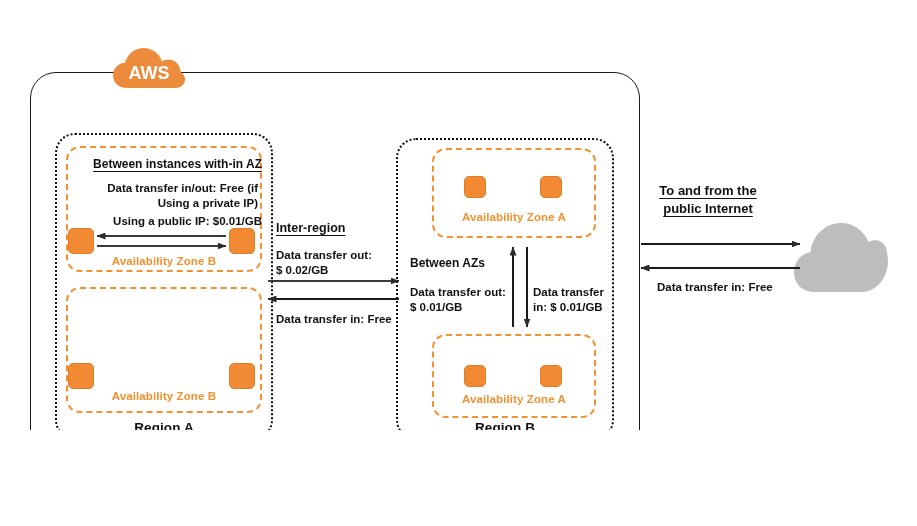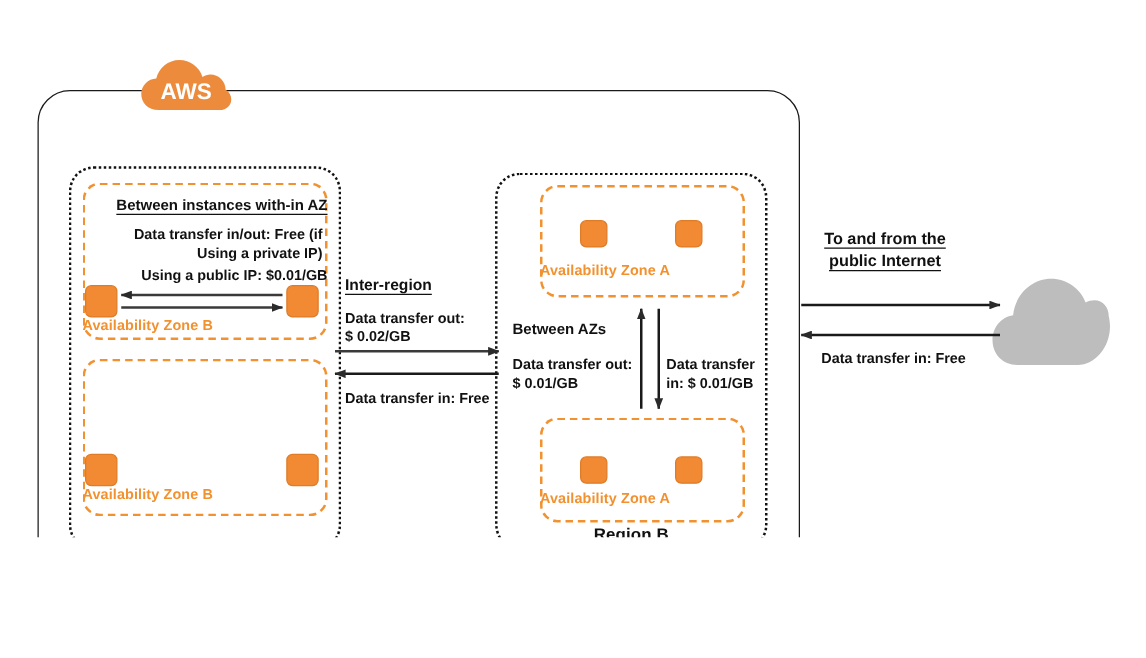--- a/index.html
+++ b/index.html
@@ -60,20 +60,21 @@
   .az {
     position: absolute;
     border: 2.6px dashed #F2912F;
     border-radius: 14px;
     box-sizing: border-box;
   }
   .az-label {
     position: absolute;
     left: 0;
     right: 0;
+    text-align: center;
     font-size: 11.5px;
     font-weight: bold;
     color: #F2912F;
     letter-spacing: 0.1px;
   }
 
   
   .instance {
     position: absolute;
     background: #F28A33;
@@ -136,20 +137,21 @@
   <div class="aws-logo">
     <svg width="74" height="48" viewBox="0 0 74 48">
       <path d="M15,44 C6,44 1,38 1,31 C1,24.5 6.5,19 13,18.8 C15,10.5 22.5,4 31.5,4
                C40,4 47.5,9.5 50,17.5 C51.8,16.2 54,15.5 56.3,15.5 C63,15.5 68.5,21 68.5,27.7
                C71.5,29.4 73,32.3 73,35.5 C73,40.2 69,44 64,44 Z" fill="#ED8B3C"></path>
       <text x="37" y="35" font-family="Liberation Sans, sans-serif" font-size="18" font-weight="bold" fill="#ffffff" text-anchor="middle">AWS</text>
     </svg>
   </div>
 
   <div class="region" style="left:55px; top:133px; width:218px; height:307px;"></div>
+  <div class="region-label" style="left:55px; top:420px; width:218px;">Region A</div>
 
   <div class="az" style="left:66px; top:146px; width:196px; height:126px;"></div>
   <div class="txt center underline" style="left:66px; top:157px; width:196px; font-size:12px;">Between instances with-in AZ</div>
   <div class="txt center" style="left:70px; top:181px; width:188px;">Data transfer in/out: Free (if
 Using a private IP)</div>
   <div class="txt center" style="left:66px; top:214px; width:196px;">Using a public IP: $0.01/GB</div>
   <div class="instance" style="left:68px; top:228px; width:26px; height:26px;"></div>
   <div class="instance" style="left:229px; top:228px; width:26px; height:26px;"></div>
   <div class="az-label" style="left:66px; top:255px; width:196px;">Availability Zone B</div>
 

